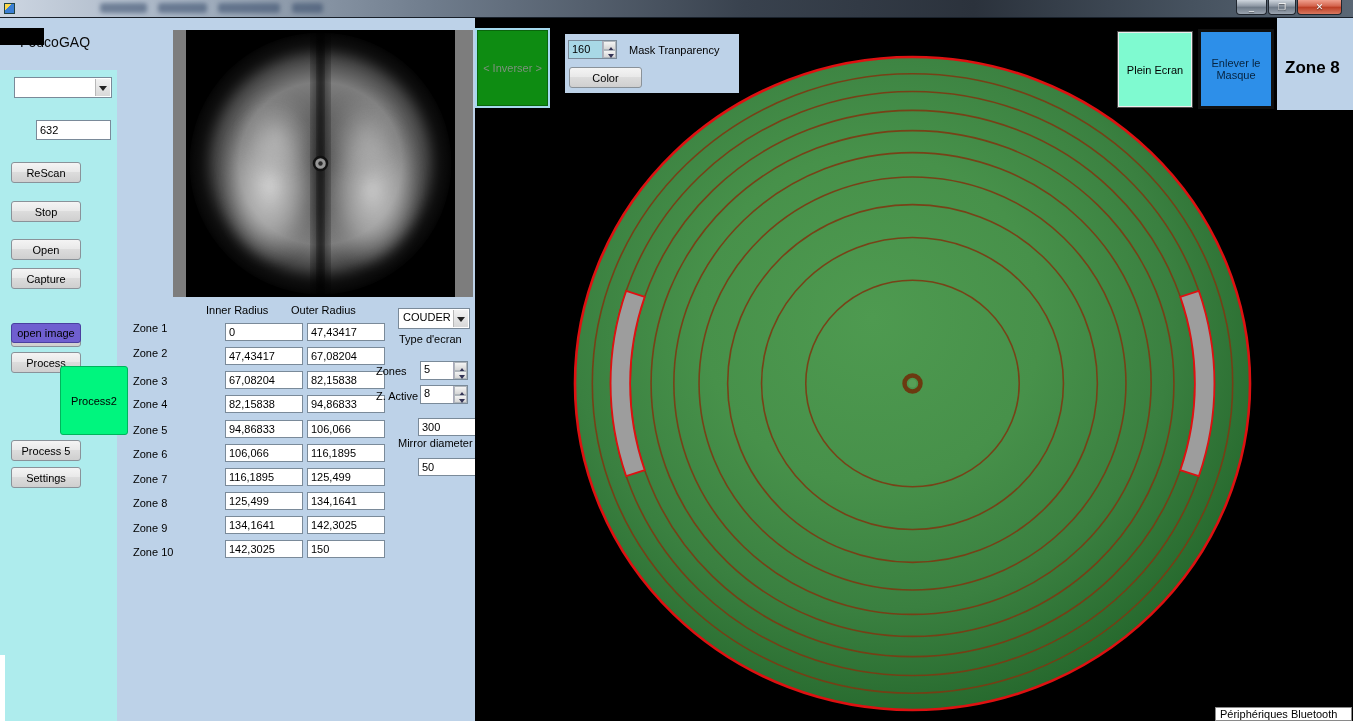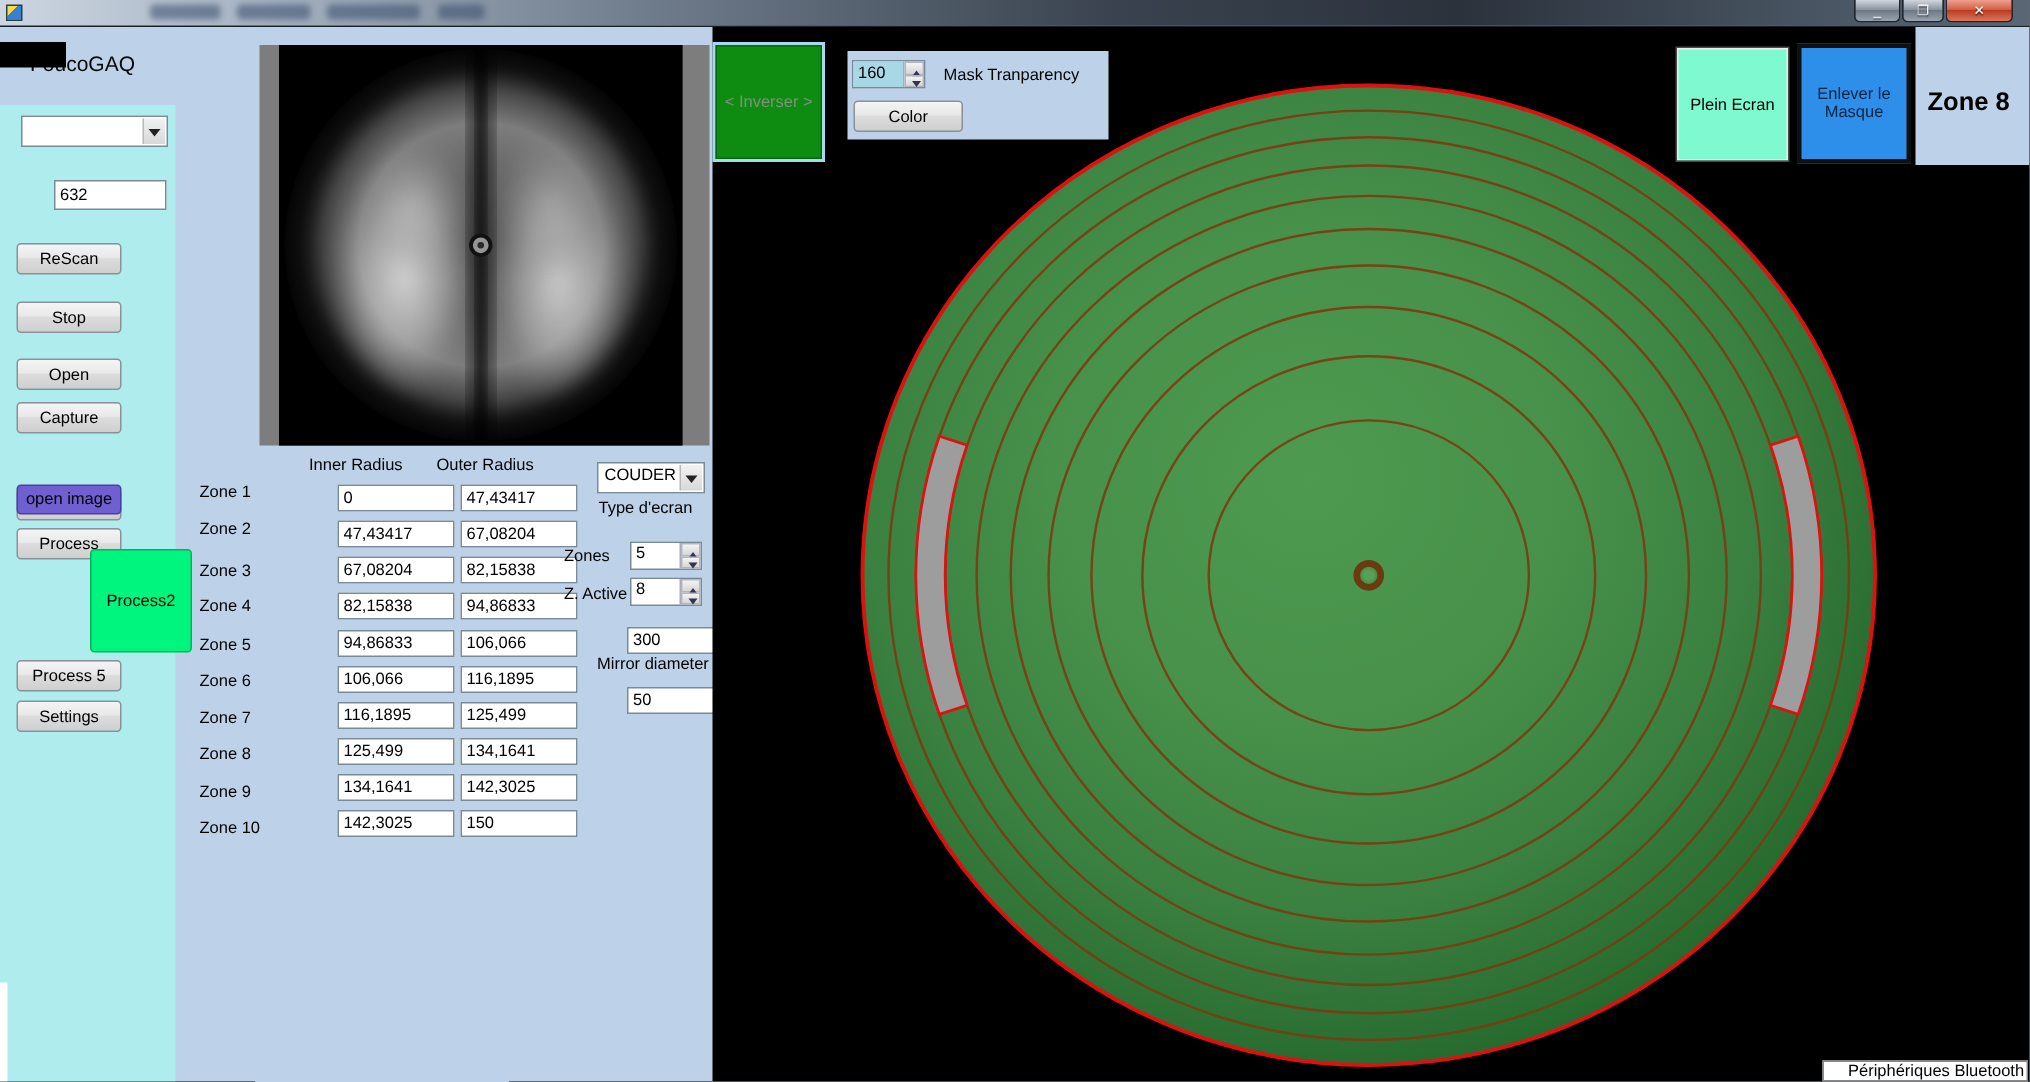--- a/index.html
+++ b/index.html
@@ -69,21 +69,21 @@
   .plein-ecran { position:absolute; left:1118px; top:32px; width:74px; height:75px; background:#7ffad0;
     border:1px solid #ececec; outline:1px solid #4a4a4a; font-size:11px; text-align:center;
     display:flex; align-items:center; justify-content:center; }
   .enlever { position:absolute; left:1198px; top:29px; width:76px; height:80px; background:#2d8fe9;
     border:3px solid #101010; font-size:11px; color:#06233f; text-align:center;
     display:flex; align-items:center; justify-content:center; }
   .zone8-panel { position:absolute; left:1277px; top:18px; width:76px; height:92px; background:#bdd2e8; }
   .zone8-panel .z8 { position:absolute; left:8px; top:40px; font-size:17px; font-weight:bold; }
 
   .tooltip { position:absolute; left:1215px; top:707px; width:137px; height:14px; background:#fff;
-    border:1px solid #8a8a8a; font-size:11px; padding:0 16px; white-space:nowrap; overflow:hidden; }
+    border:1px solid #8a8a8a; font-size:11px; padding:0 4px; white-space:nowrap; overflow:hidden; }
 
   .purple { background:#6f5fd0 !important; border-color:#4a3fa0 !important; }
   .bigreen { background:#00f57e !important; border-color:#00b45c !important; }
 </style>
 </head>
 <body>
 
 <div class="titlebar">
   <div class="appicon"></div>
   <div class="apptitle">FoucoGAQ</div>

